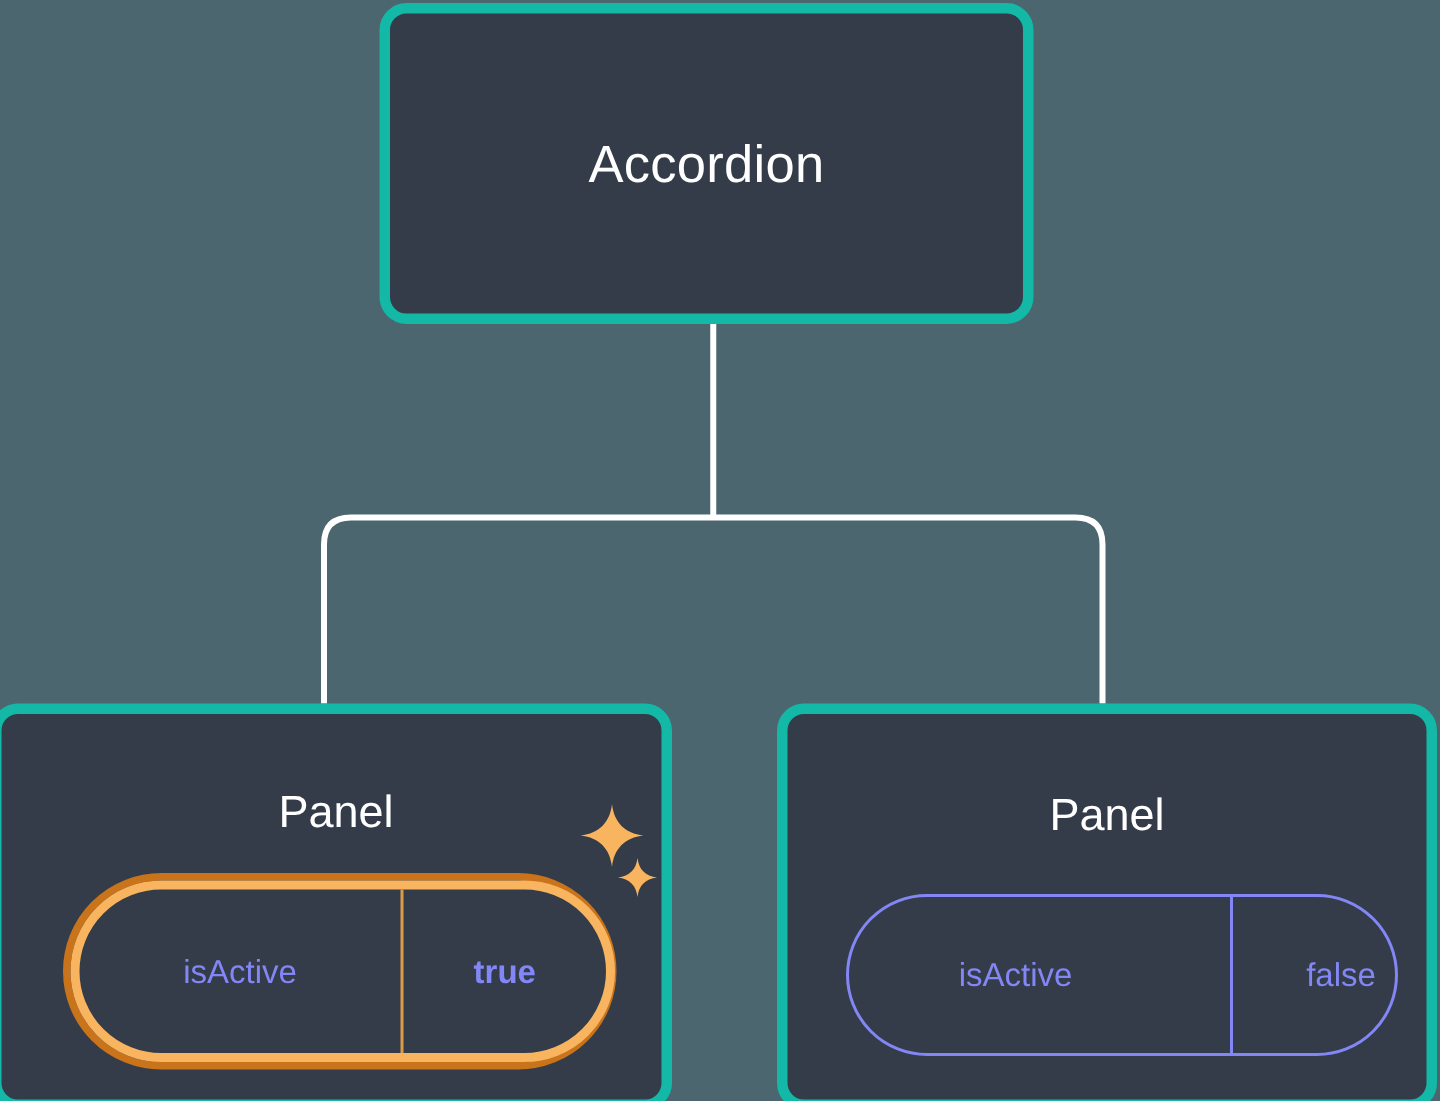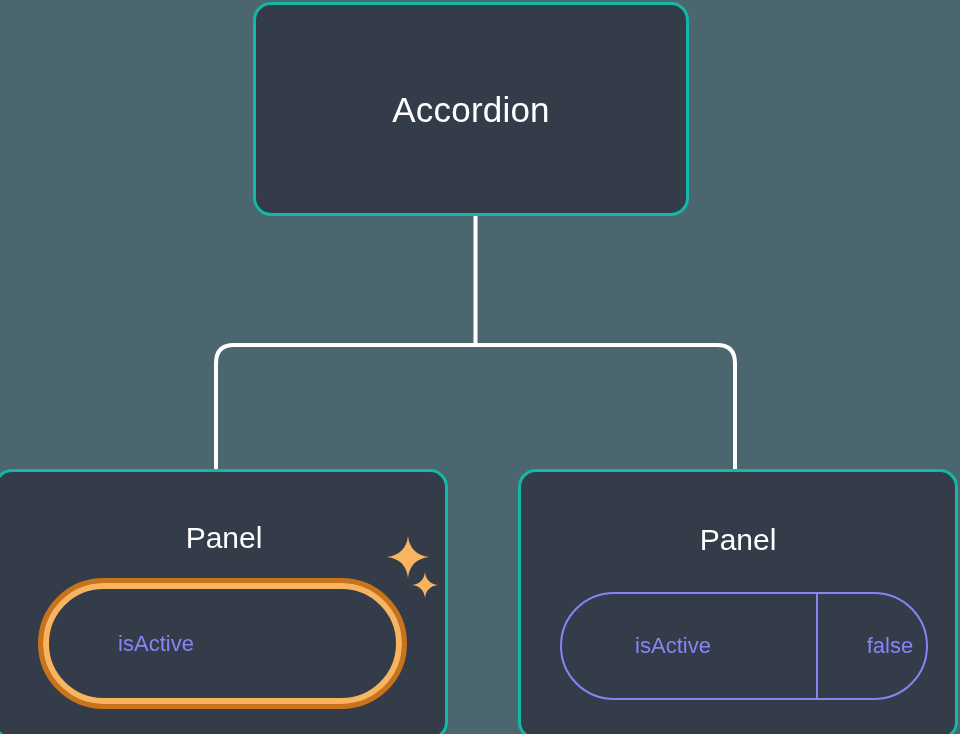--- a/index.html
+++ b/index.html
@@ -30,21 +30,21 @@
     width: 960px;
     height: 734px;
     pointer-events: none;
   }
 
   
   .node {
     position: absolute;
     box-sizing: border-box;
     background: #343c4a;
-    border: 3px solid #14b8a6;
+    border: 7px solid #14b8a6;
     border-radius: 18px;
   }
 
   
   #node-accordion {
     left: 253px;
     top: 2px;
     width: 436px;
     height: 214px;
     display: flex;
@@ -175,20 +175,21 @@
     <span class="node-title-root">Accordion</span>
   </div>
 
   <div class="node panel-node" id="node-panel-left">
 
     <span class="node-title-panel">Panel</span>
 
     <div class="pill pill-highlight" id="pill-left">
       <div class="pill-inner-ring">
         <div class="pill-cell pill-name">isActive</div>
+        <div class="pill-cell pill-value">true</div>
       </div>
     </div>
   </div>
 
   <svg class="sparkle" id="sparkle-big" viewBox="0 0 42 42" aria-hidden="true">
     <path d="M21 0 C22.4 12.4 29.6 19.6 42 21 C29.6 22.4 22.4 29.6 21 42 C19.6 29.6 12.4 22.4 0 21 C12.4 19.6 19.6 12.4 21 0 Z" fill="#f8b45e"></path>
   </svg>
   <svg class="sparkle" id="sparkle-small" viewBox="0 0 26 26" aria-hidden="true">
     <path d="M13 0 C13.9 7.7 18.3 12.1 26 13 C18.3 13.9 13.9 18.3 13 26 C12.1 18.3 7.7 13.9 0 13 C7.7 12.1 12.1 7.7 13 0 Z" fill="#f8b45e"></path>
   </svg>

